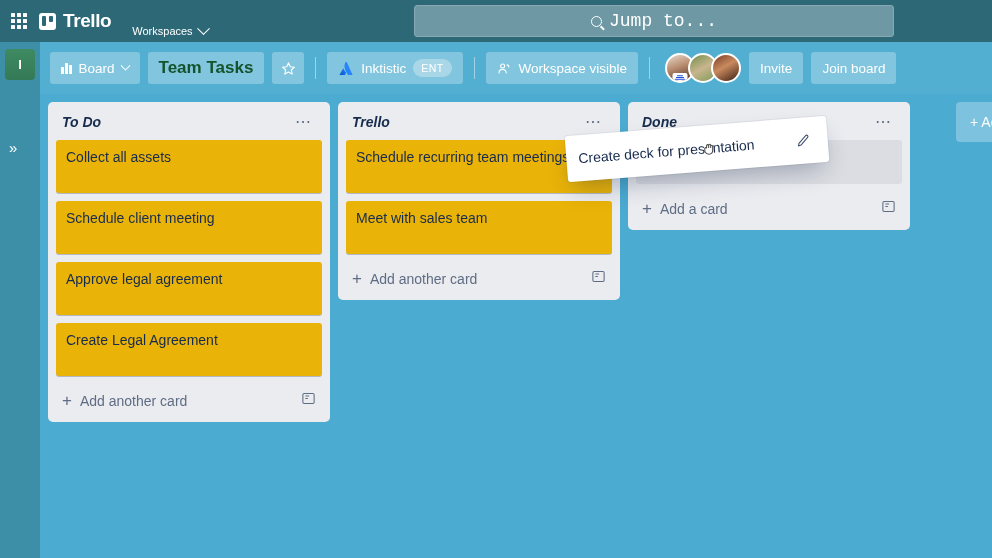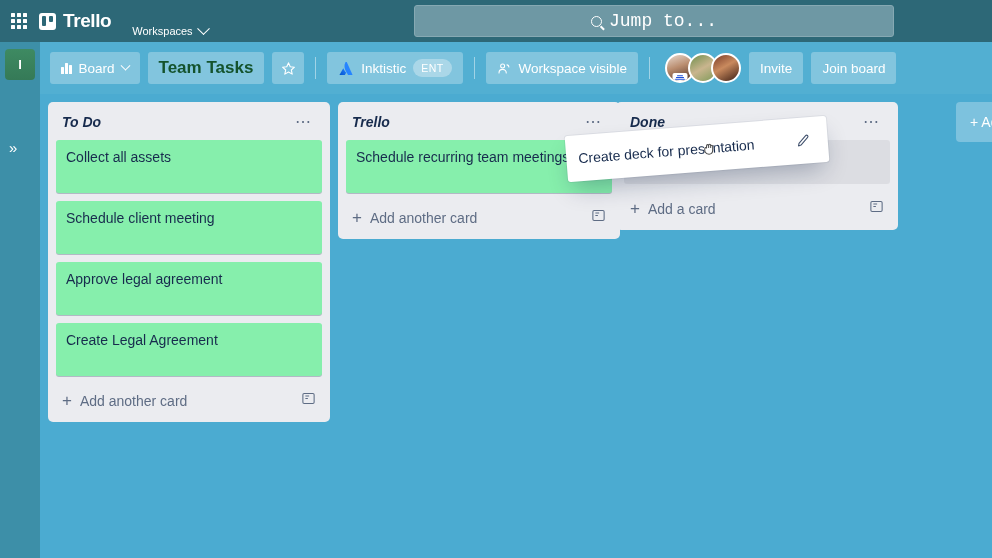--- a/index.html
+++ b/index.html
@@ -200,21 +200,21 @@
     padding: 4px 6px 10px 6px;
   }
   .list-title {
     color: #172B4D; font-size: 14px; font-weight: bold; font-style: italic;
   }
   .dots {
     color: #5E6C84; font-size: 16px; line-height: 6px;
     letter-spacing: 1px; cursor: pointer; padding: 2px 4px;
   }
   .card {
-    background: #86efac;
+    background: #eab308;
     border-radius: 3px;
     box-shadow: 0 1px 0 rgba(9,30,66,0.25);
     padding: 9px 10px 28px 10px;
     margin-bottom: 8px;
     color: #172B4D; font-size: 14px;
     cursor: pointer;
     min-height: 34px;
     display: flex; align-items: center;
   }
   .add-card {
@@ -397,35 +397,36 @@
         </span>
       </div>
     </div>
 
     <div class="list" style="left:298px;">
       <div class="list-header">
         <span class="list-title">Trello</span>
         <span class="dots">⋯</span>
       </div>
       <div class="card">Schedule recurring team meetings</div>
+      <div class="card">Meet with sales team</div>
       <div class="add-card">
         <span class="add-card-left">
           <span class="plus">+</span>
           <span>Add another card</span>
         </span>
         <span class="tmpl-icon">
           <svg width="15" height="15" viewBox="0 0 24 24" fill="none" stroke="#5E6C84" stroke-width="1.7">
             <rect x="3" y="4" width="18" height="16" rx="2"></rect>
             <path d="M7 8h6M7 12h4"></path>
           </svg>
         </span>
       </div>
     </div>
 
-    <div class="list" style="left:576px;">
+    <div class="list" style="left:588px;">
       <div class="list-header">
         <span class="list-title">Done</span>
         <span class="dots">⋯</span>
       </div>
       <div class="placeholder"></div>
       <div class="add-card">
         <span class="add-card-left">
           <span class="plus">+</span>
           <span>Add a card</span>
         </span>

